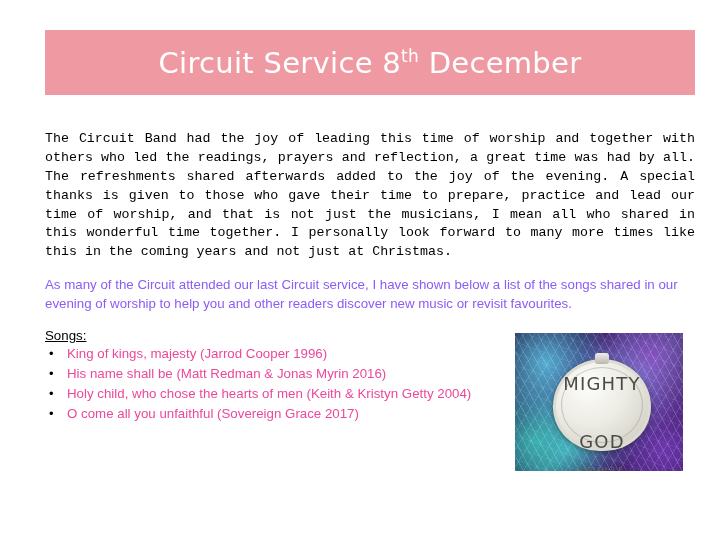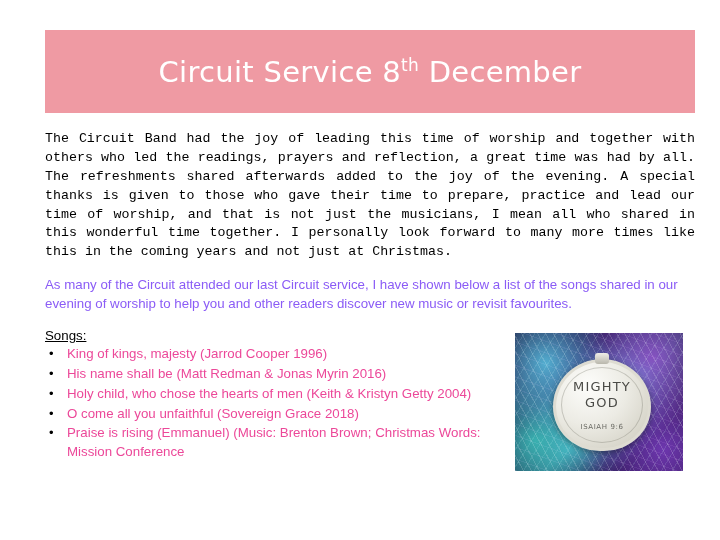--- a/index.html
+++ b/index.html
@@ -17,21 +17,21 @@
     position: relative;
     width: 720px;
     height: 540px;
     background: #ffffff;
   }
   .title-banner {
     position: absolute;
     left: 45px;
     top: 30px;
     width: 650px;
-    height: 83px;
+    height: 65px;
     background: #ef9aa3;
     display: flex;
     align-items: center;
     justify-content: center;
   }
   .title-text {
     color: #ffffff;
     font-family: "DejaVu Sans", sans-serif;
     font-size: 29px;
     font-weight: 400;
@@ -144,24 +144,25 @@
     left: 50%;
     top: -9px;
     transform: translateX(-50%);
     width: 14px;
     height: 11px;
     border-radius: 3px;
     background: linear-gradient(180deg, #efeee8, #b9b7ac);
   }
   .orn-line1, .orn-line2 {
     font-family: "DejaVu Sans", sans-serif;
-    font-size: 13px;
+    font-size: 18px;
     letter-spacing: 1.2px;
     color: #4a4a46;
     line-height: 1.25;
+    margin-top: 36px;
   }
   .orn-ref {
     font-family: "DejaVu Sans", sans-serif;
     font-size: 7px;
     letter-spacing: 0.6px;
     color: #6a6a64;
     margin-top: 12px;
   }
   .orn-swirl {
     position: absolute;
@@ -188,22 +189,21 @@
   <div class="body-area">
     <p class="para">The Circuit Band had the joy of leading this time of worship and together with others who led the readings, prayers and reflection, a great time was had by all. The refreshments shared afterwards added to the joy of the evening. A special thanks is given to those who gave their time to prepare, practice and lead our time of worship, and that is not just the musicians, I mean all who shared in this wonderful time together. I personally look forward to many more times like this in the coming years and not just at Christmas.</p>
     <p class="para2">As many of the Circuit attended our last Circuit service, I have shown below a list of the songs shared in our evening of worship to help you and other readers discover new music or revisit favourites.</p>
 
     <div class="songs-heading">Songs:</div>
 
     <ul class="songs">
       <li>King of kings, majesty (Jarrod Cooper 1996)</li>
       <li>His name shall be  (Matt Redman &amp; Jonas Myrin 2016)</li>
       <li>Holy child, who chose the hearts of men (Keith &amp; Kristyn Getty 2004)</li>
-      <li>O come all you unfaithful (Sovereign Grace 2018)</li>
-      <li>Praise is rising (Emmanuel) (Music: Brenton Brown; Christmas Words: Mission Conference</li>
+      <li>O come all you unfaithful (Sovereign Grace 2017)</li>
     </ul>
   </div>
 
   <div class="image-box">
     <div class="img-bg"></div>
     <div class="img-needles"></div>
     <div class="ornament">
       <div class="ornament-top"></div>
       <div class="orn-swirl"></div>
       <div class="orn-line1">MIGHTY</div>

